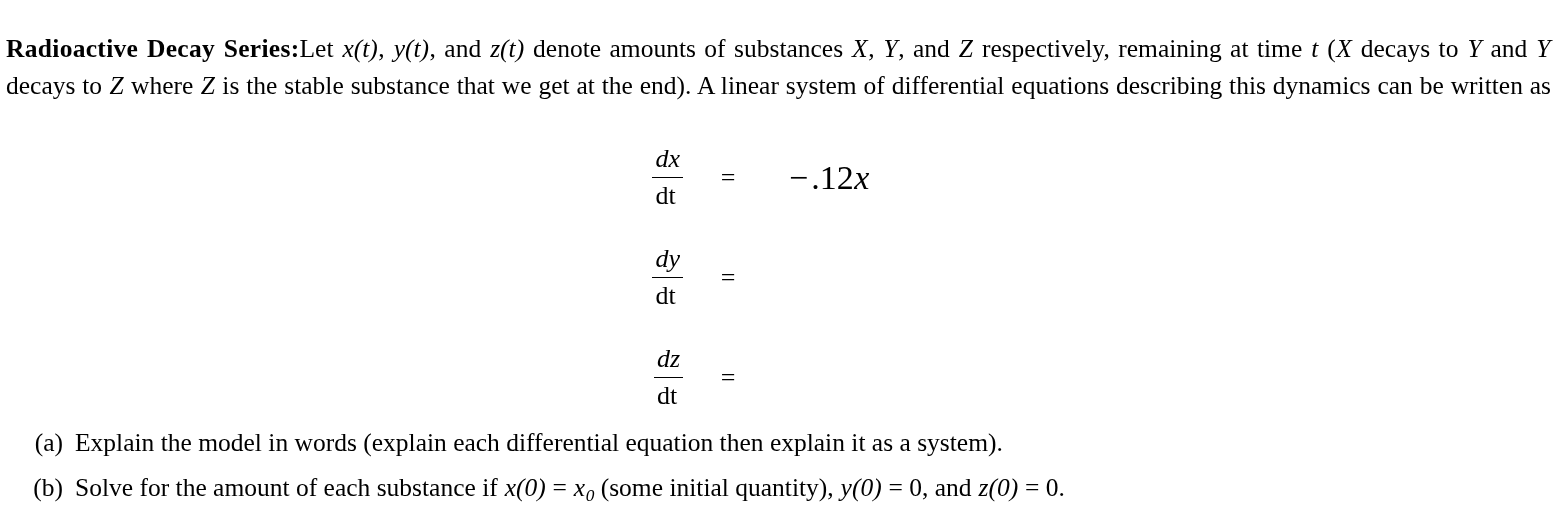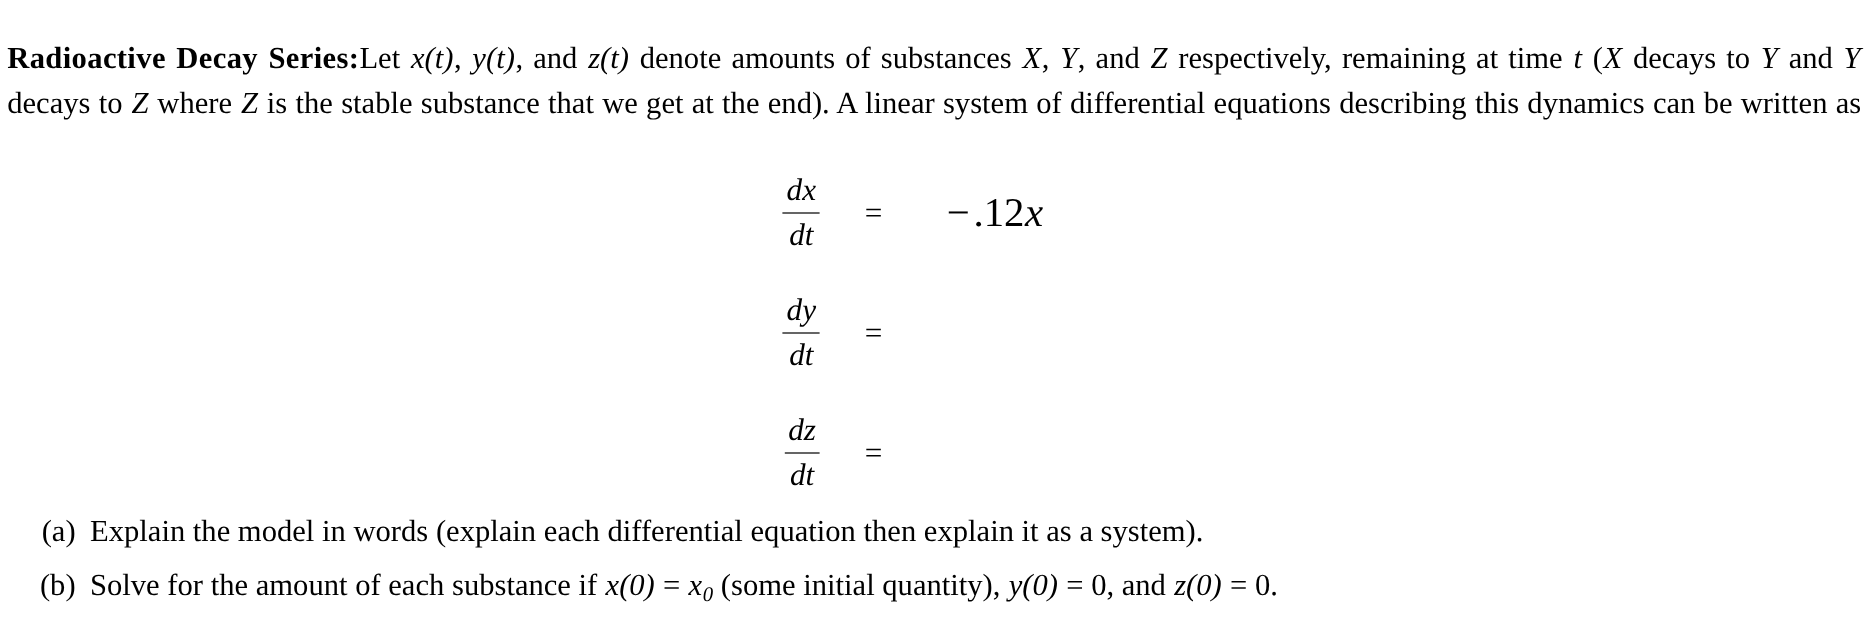--- a/index.html
+++ b/index.html
@@ -93,40 +93,39 @@
   .eq-rhs {
     flex: 1;
     padding-left: 30px;
     font-size: 34px;
     white-space: nowrap;
   }
 
   
   .frac {
     display: inline-block;
-    text-align: center;
+    text-align: left;
     vertical-align: middle;
     font-size: 26px;
     line-height: 1.18;
   }
   .frac .num {
     display: block;
     padding: 0 4px 2px 4px;
     font-style: italic;
   }
   .frac .bar {
     display: block;
     height: 1.4px;
     background: #000;
     margin: 0 1px;
   }
   .frac .den {
     display: block;
     padding: 3px 4px 0 4px;
-    font-style: italic;
   }
 
   .op { font-style: normal; padding: 0 3px; }
   .num0 { font-style: normal; }
 
   
   .items {
     position: absolute;
     left: 0;
     top: 420px;

